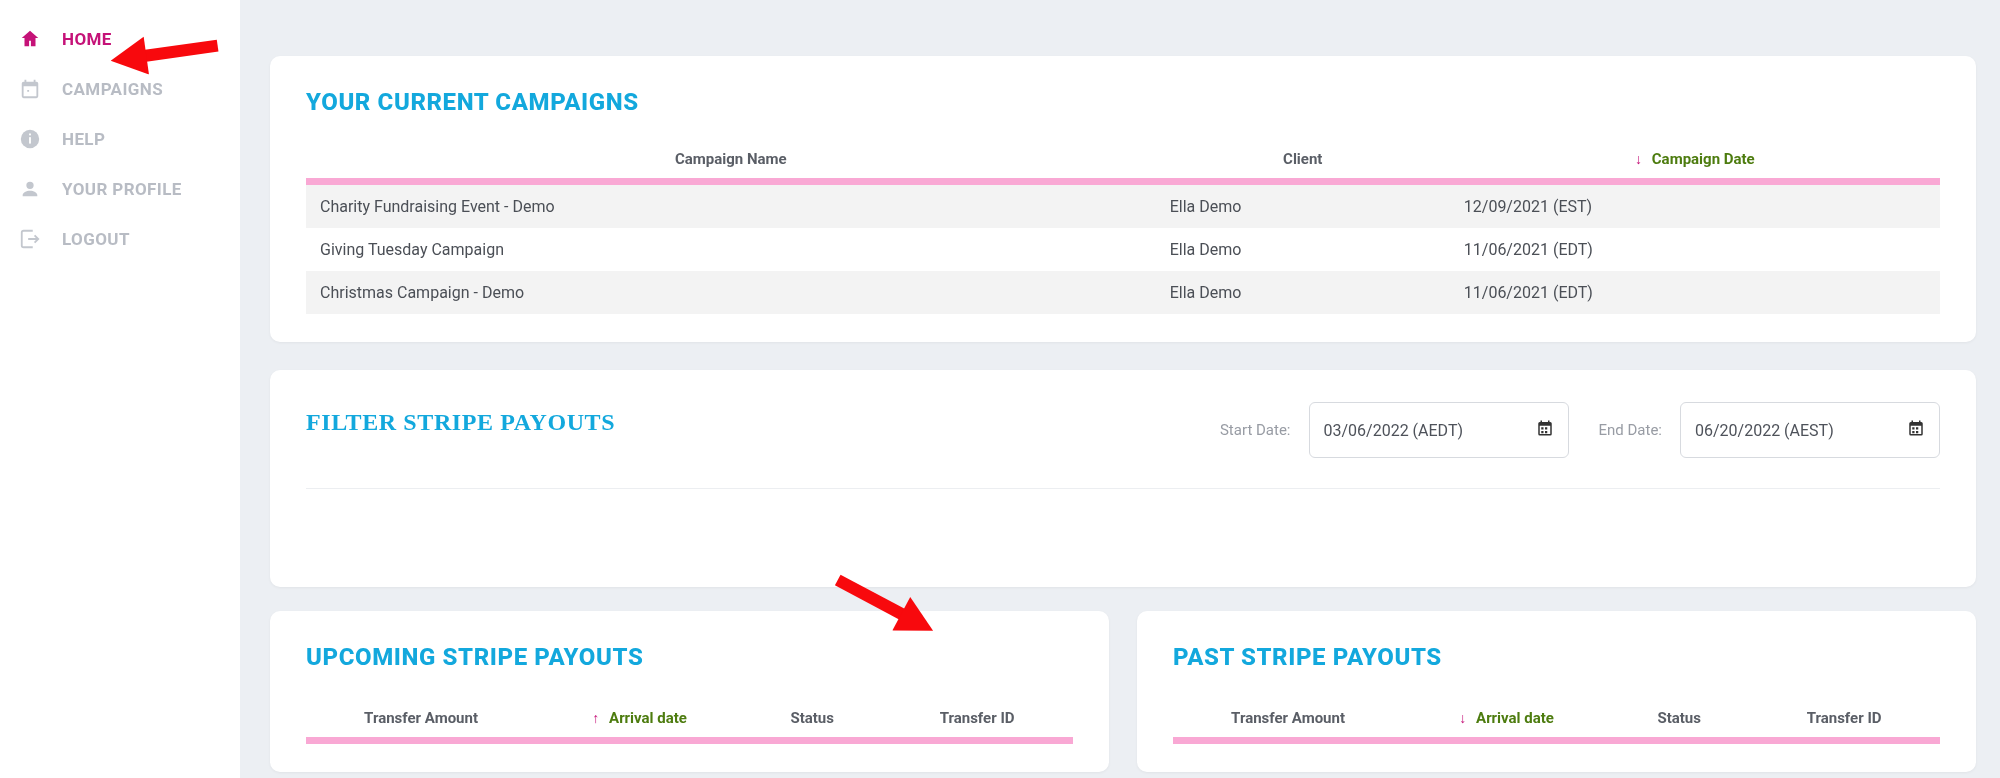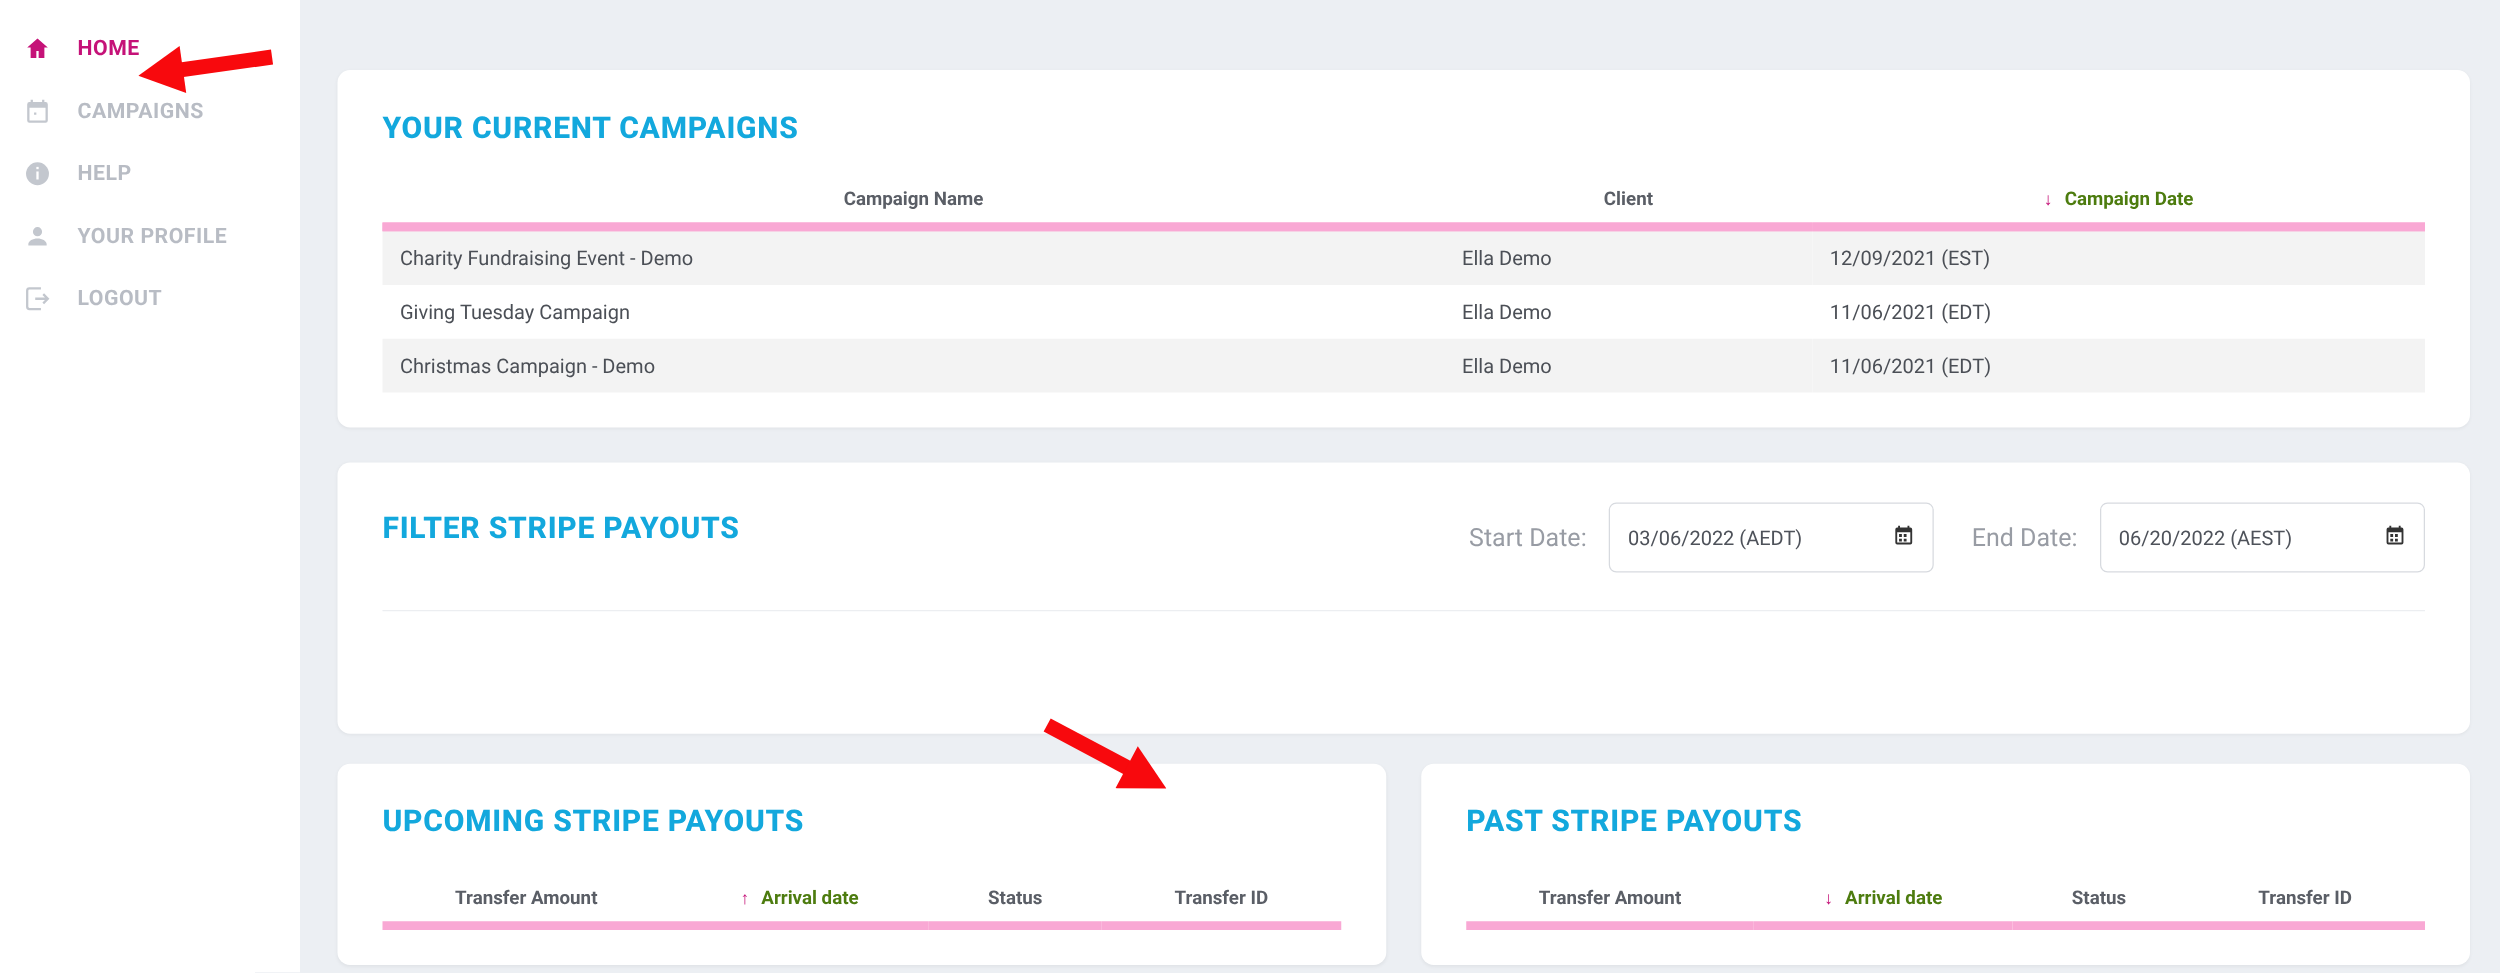--- a/index.html
+++ b/index.html
@@ -81,24 +81,24 @@
   }
   tbody tr:nth-child(odd) { background: #f3f3f3; }
   .filter-row {
     display: flex;
     align-items: center;
     justify-content: space-between;
     border-bottom: 1px solid #eceef1;
     padding-bottom: 30px;
     margin-bottom: 30px;
   }
-  .filter-row h2 { margin-bottom: 16px; }
+  .filter-row h2 { margin-bottom: 16px; font-family: Liberation Serif, serif; }
   .filter-controls { display: flex; align-items: center; gap: 30px; }
   .ctrl { display: flex; align-items: center; gap: 18px; }
-  .ctrl label { color: #989ca4; font-size: 20px; }
+  .ctrl label { color: #989ca4; font-size: 15px; }
   .date-input {
     display: flex;
     align-items: center;
     justify-content: space-between;
     width: 260px;
     height: 56px;
     border: 1px solid #d7dadf;
     border-radius: 6px;
     padding: 0 14px;
     background: #fff;

